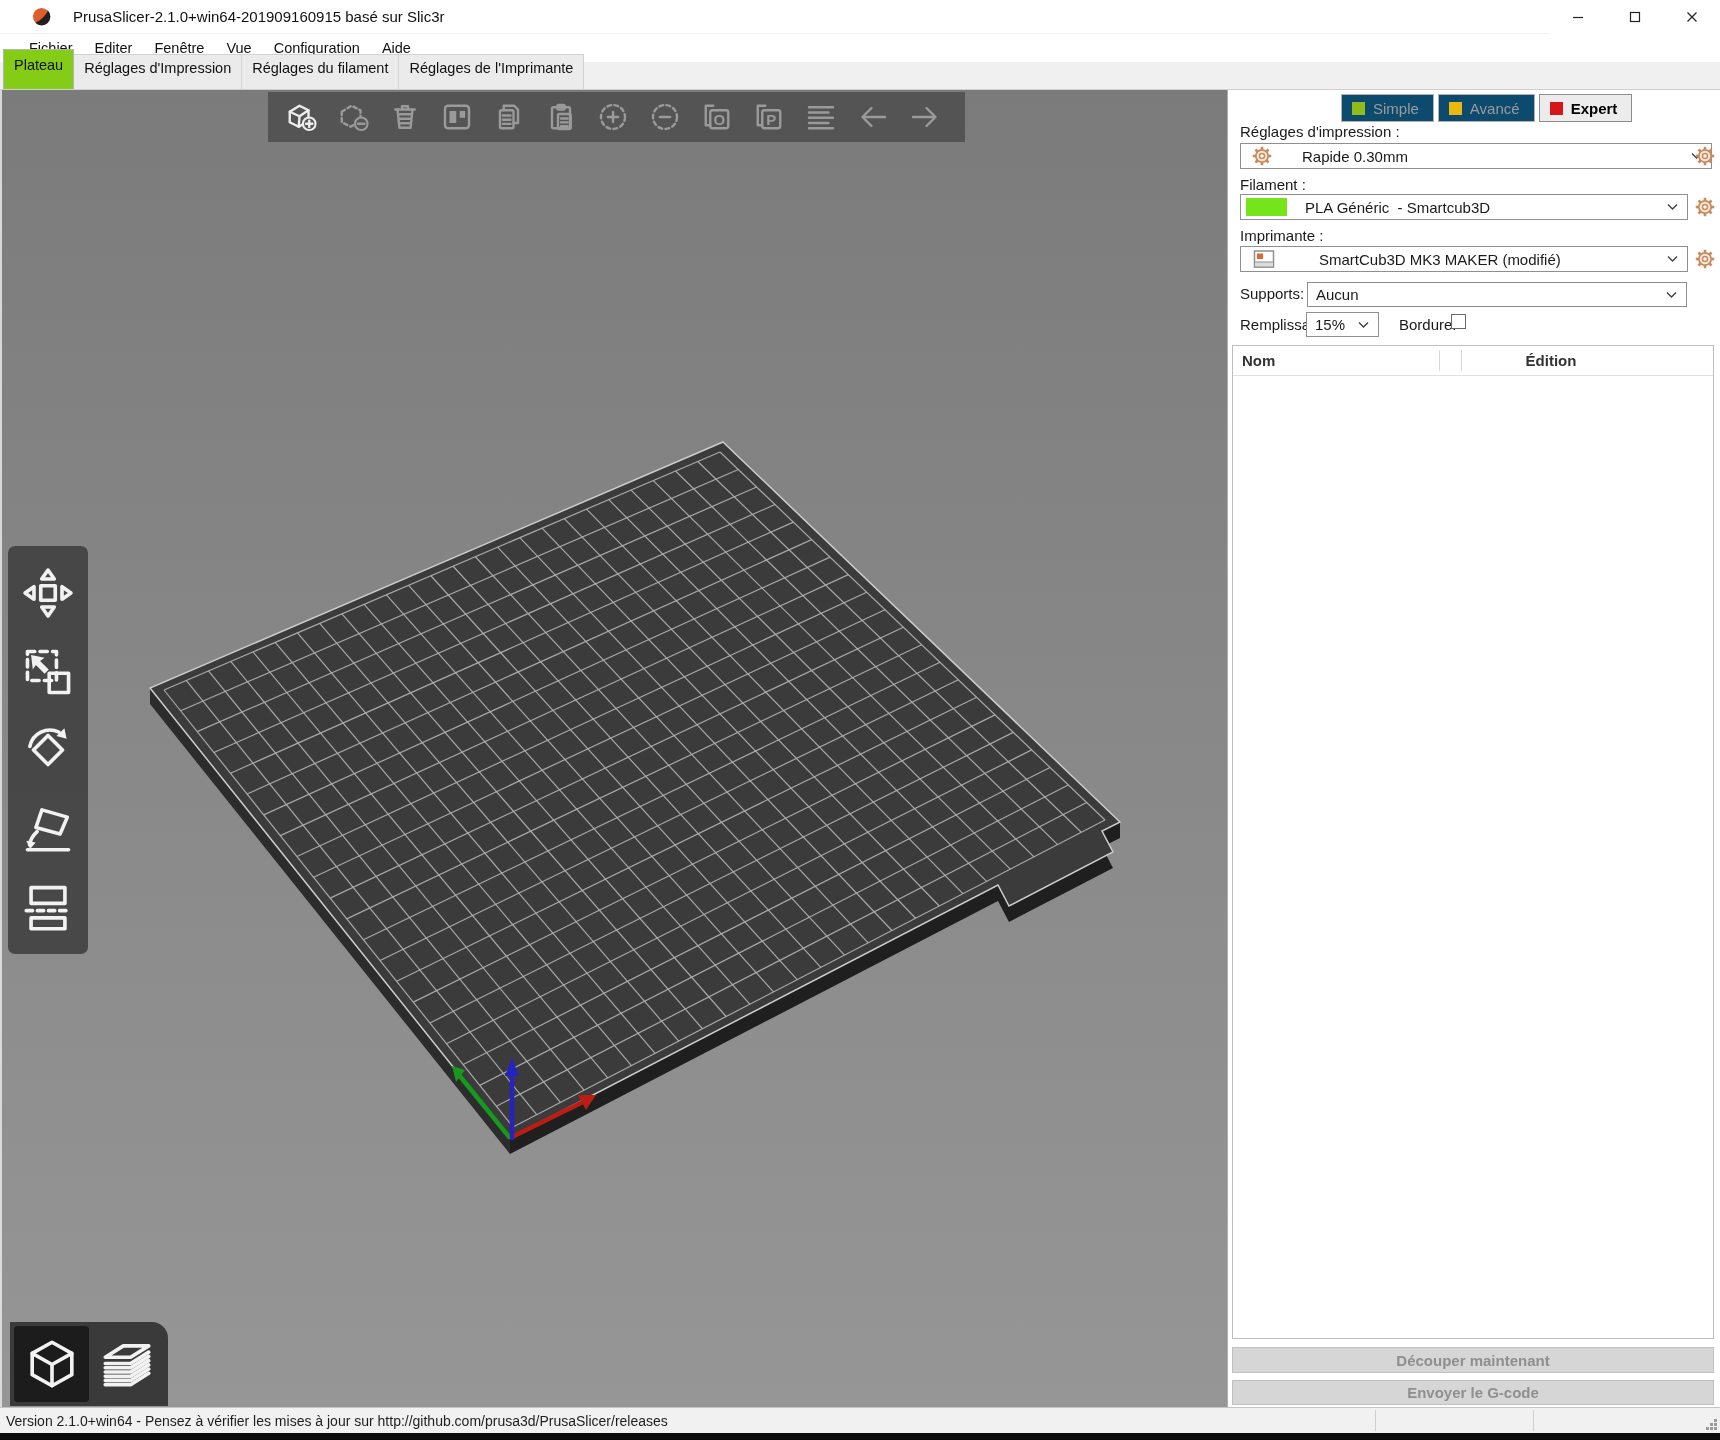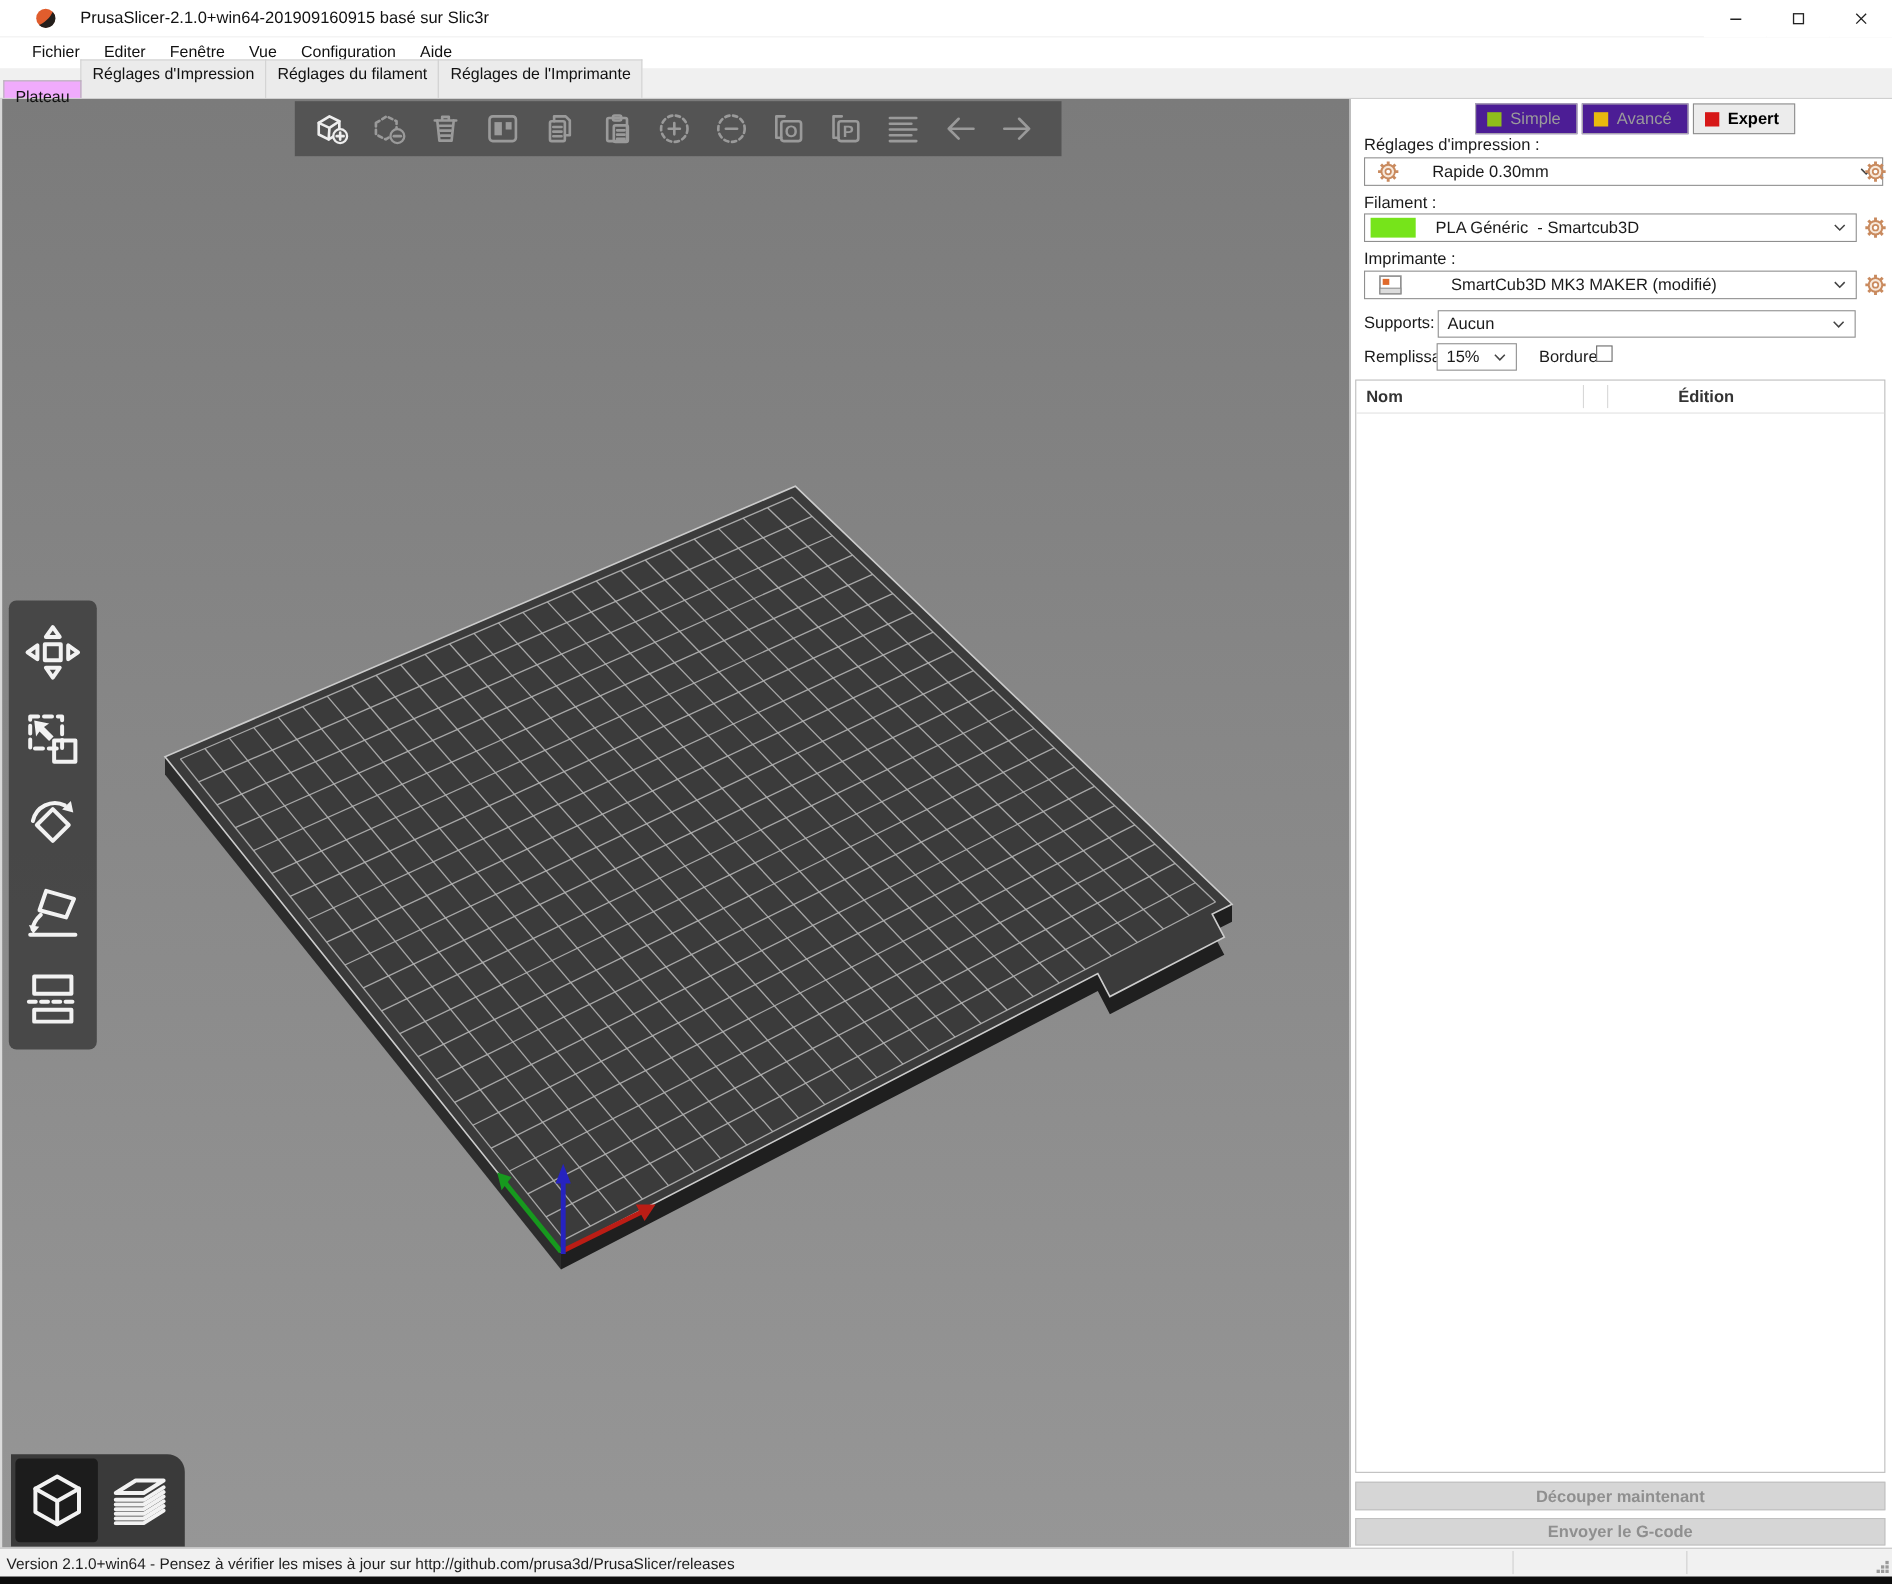--- a/index.html
+++ b/index.html
@@ -18,21 +18,21 @@
 
   
   .menubar { height:28px; background:#fff; display:flex; align-items:center; padding-left:18px; }
   .menu-item { padding:4px 11px; font-size:14.5px; color:#111; cursor:default; }
 
   
   .tabbar { height:28px; background:#f0f0f0; display:flex; align-items:flex-end;
             border-bottom:1px solid #cfcfcf; padding-left:3px; }
   .tab { font-size:14.5px; color:#111; padding:5px 10px 6px 10px; background:#ebebeb;
          border:1px solid #d2d2d2; border-bottom:none; margin-right:-1px; height:35px; }
-  .tab.active { background:#f0abfc; border-color:#b4b4b4; height:16px; padding-top:7px;
+  .tab.active { background:#84cc16; border-color:#b4b4b4; height:40px; padding-top:7px;
                 position:relative; z-index:2; }
 
   
   .content { display:flex; height:1317px; }
 
   .viewport { position:relative; width:1227px; height:1317px; overflow:hidden; }
   .viewport .left-edge { position:absolute; left:0; top:0; bottom:0; width:2px;
                          background:#e8e8e8; opacity:.85; z-index:5; }
   .bed-svg { position:absolute; left:0; top:0; }
 
@@ -66,21 +66,21 @@
   .vtbtn { width:75px; height:76px; border:none; background:transparent; border-radius:4px;
            display:flex; align-items:center; justify-content:center; padding:0; }
   .vtbtn.active { background:#1c1c1c; }
   .vtbtn svg { width:58px; height:58px; }
 
   
   .panel { position:relative; width:493px; background:#fff; border-left:1px solid #adadad; }
   .panel .abs { position:absolute; }
 
   .mode-row { top:4px; left:113px; display:flex; gap:4px; }
-  .mode-btn { height:28px; padding:0 14px 0 10px; background:#4c1d95; border:1px solid #b2b2b2;
+  .mode-btn { height:28px; padding:0 14px 0 10px; background:#0c4a6e; border:1px solid #b2b2b2;
               font-size:15px; color:#9b9b9b; display:flex; align-items:center; gap:8px; }
   .mode-btn .sq { width:13px; height:13px; display:inline-block; }
   .mode-btn.active { color:#000; font-weight:bold; background:#ececec; border-color:#8d8d8d; }
 
   .plabel { font-size:15px; color:#1a1a1a; }
   .combo { border:1px solid #8f8f8f; background:#fff; display:flex; align-items:center;
            font-size:15px; color:#1a1a1a; position:absolute; }
   .combo .ctext { white-space:pre; }
   .chev { position:absolute; right:9px; top:50%; transform:translateY(-50%); }
   .gearbtn { width:22px; height:22px; border:none; background:transparent; padding:0; }

